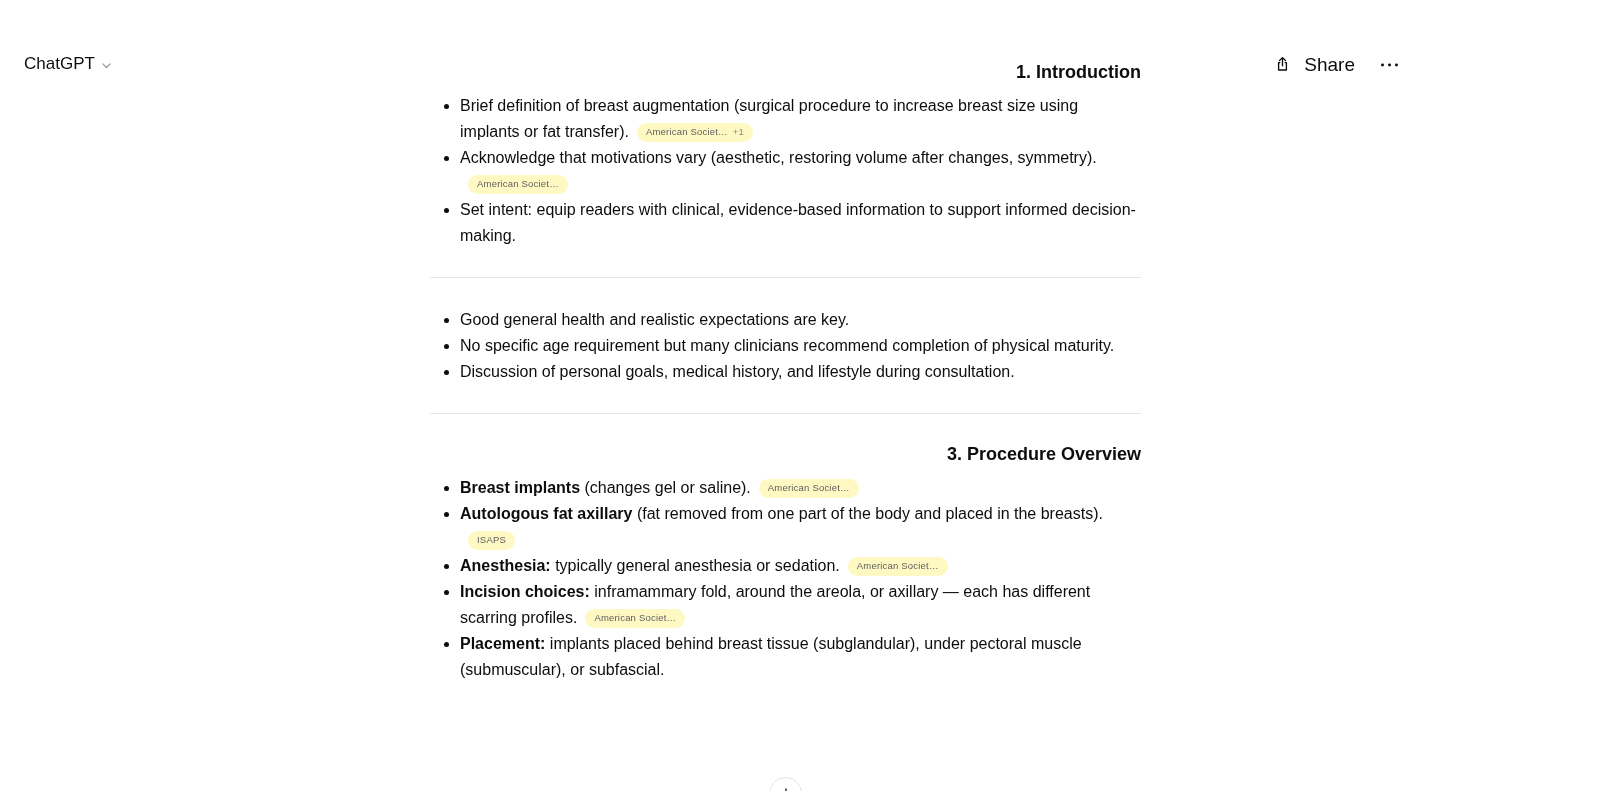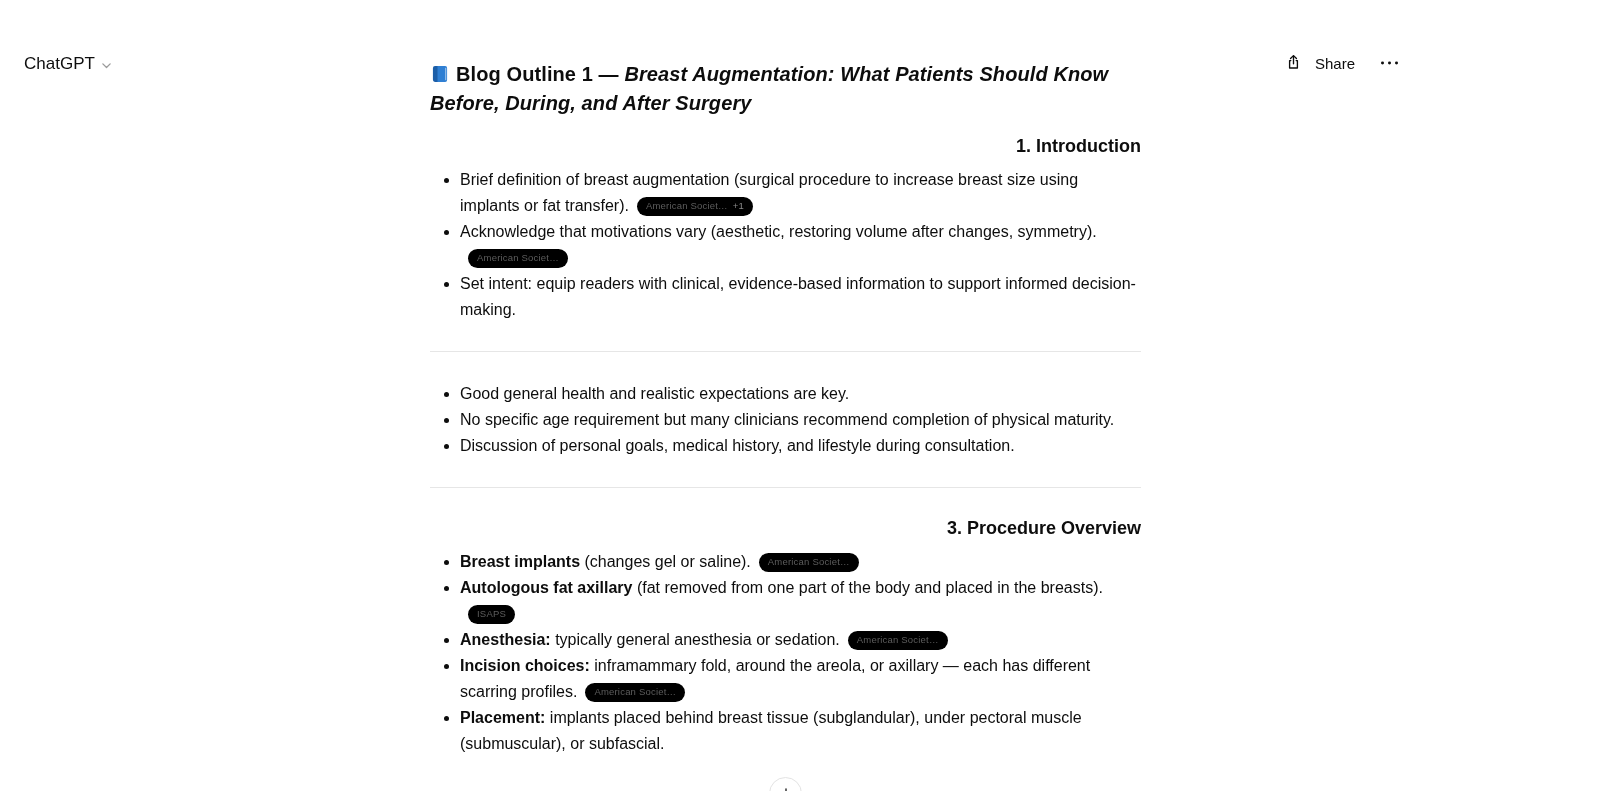--- a/index.html
+++ b/index.html
@@ -40,21 +40,21 @@
     top: 10px;
     right: 22px;
     display: flex;
     align-items: center;
     gap: 22px;
   }
   .share-btn {
     display: flex;
     align-items: center;
     gap: 13px;
-    font-size: 15px;
+    font-size: 19px;
     font-weight: 500;
     color: #0d0d0d;
     background: transparent;
     border: none;
     cursor: pointer;
     font-family: inherit;
   }
   .more-btn {
     display: flex;
     align-items: center;
@@ -110,21 +110,21 @@
   hr.divider {
     border: none;
     border-top: 1px solid #e6e6e6;
     margin: 28px 0 29px;
   }
 
   
   .pill {
     display: inline-block;
     white-space: nowrap;
-    background: #000000;
+    background: #fef9c3;
     color: #5d5d5d;
     font-size: 9.5px;
     line-height: 1;
     letter-spacing: .2px;
     padding: 4px 9px 5px;
     border-radius: 999px;
     margin-left: 8px;
     vertical-align: 2px;
     cursor: pointer;
   }
@@ -178,29 +178,20 @@
           <circle cx="4" cy="8" r="1.7"></circle>
             <circle cx="12" cy="8" r="1.7"></circle>
             <circle cx="20" cy="8" r="1.7"></circle>
         </svg>
       </span>
     </button>
   </div>
 
   <div class="doc">
 
-    <h1 class="doc-title">
-      <span class="book-icon">
-        <svg width="20" height="20" viewBox="0 0 24 24">
-          <path d="M6 2.5h12.2a2.3 2.3 0 0 1 2.3 2.3v14.4a2.3 2.3 0 0 1-2.3 2.3H6z" fill="#2f7fd3"></path>
-          <path d="M6 2.5h3v19H6a2.5 2.5 0 0 1-2.5-2.5V5A2.5 2.5 0 0 1 6 2.5z" fill="#1b5ea8"></path>
-          <path d="M18.9 4.6v14.8" stroke="#bcd8f2" stroke-width="1.1"></path>
-        </svg>
-      </span><span>Blog Outline 1 — </span><em>Breast Augmentation: What Patients Should Know Before, During, and After Surgery</em>
-    </h1>
 
     <section>
       <h2 class="sec-heading">1. Introduction</h2>
       <ul class="bullets">
         <li><span>Brief definition of breast augmentation (surgical procedure to increase breast size using implants or fat transfer).</span><span class="pill"><span>American Societ…</span><span class="pill-count">+1</span></span></li>
         <li><span>Acknowledge that motivations vary (aesthetic, restoring volume after changes, symmetry).</span><span class="pill"><span>American Societ…</span></span></li>
         <li><span>Set intent: equip readers with clinical, evidence-based information to support informed decision-making.</span></li>
       </ul>
     </section>
 

